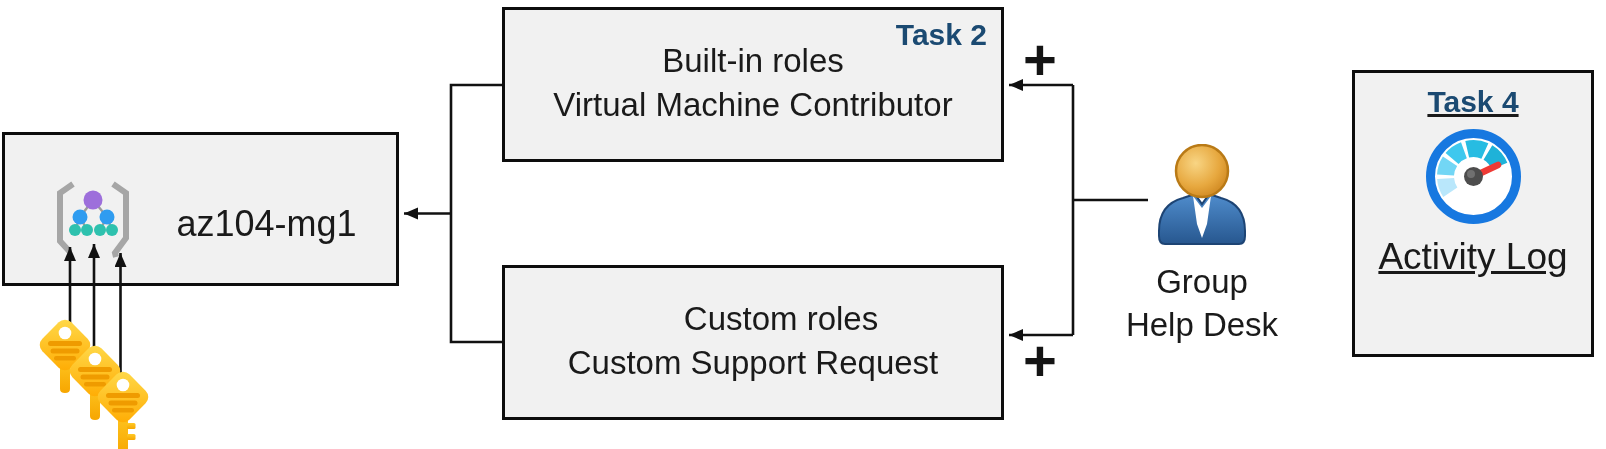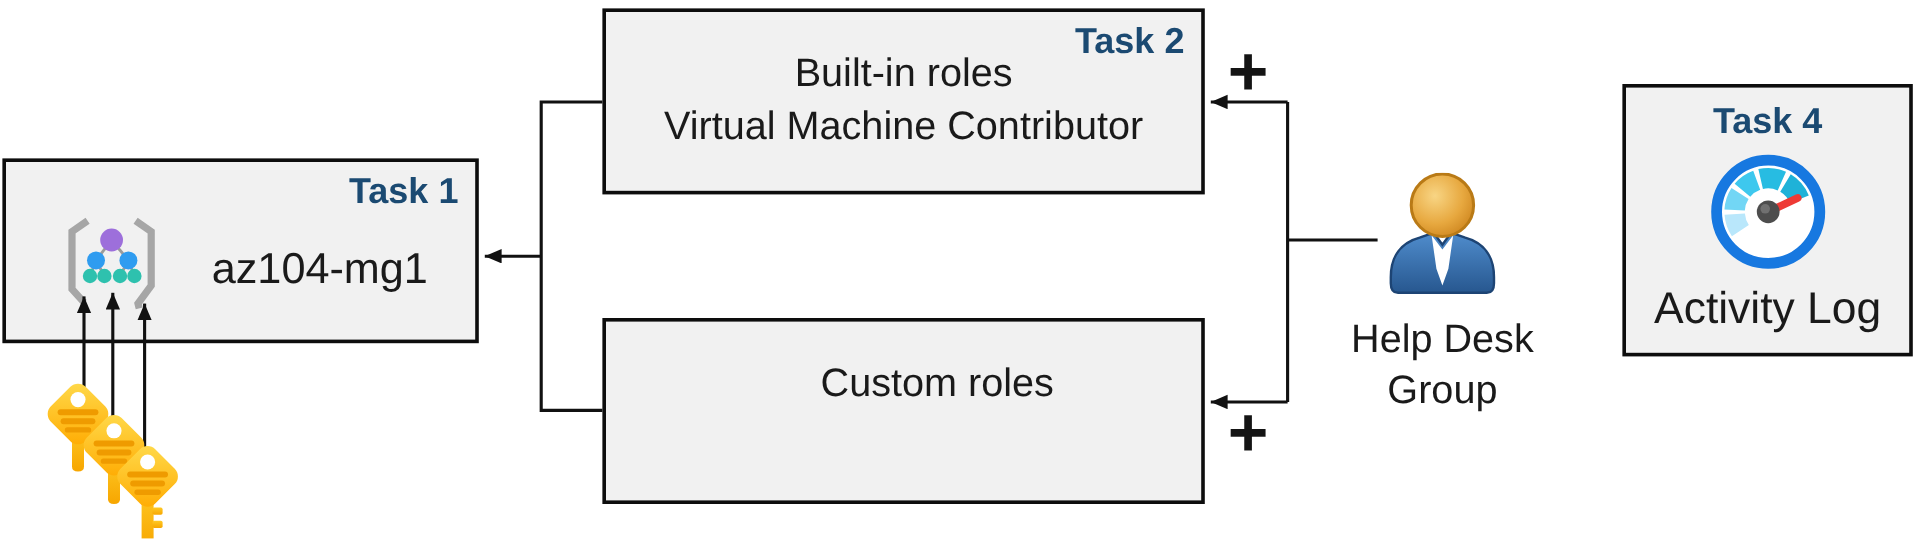--- a/index.html
+++ b/index.html
@@ -16,22 +16,22 @@
   }
   .boxline{
     position:absolute;left:0;width:100%;text-align:center;font-size:33px;line-height:38px;
     color:#1a1a1a;white-space:nowrap;
   }
   #task1-box{left:2px;top:132px;width:397px;height:154px;}
   #task1-name{position:absolute;left:140px;right:8px;top:68px;text-align:center;font-size:36px;color:#1a1a1a;}
   #mg-icon{position:absolute;left:47px;top:46px;}
   #task2-box{left:502px;top:7px;width:502px;height:155px;padding-left:24px;}
   #task3-box{left:502px;top:265px;width:502px;height:155px;}
-  #task4-box{left:1352px;top:70px;width:242px;height:227px;border-width:3px;
-    display:flex;flex-direction:column;align-items:center;padding-top:12px;}
+  #task4-box{left:1352px;top:70px;width:242px;height:287px;border-width:3px;
+    display:flex;flex-direction:column;align-items:center;padding-top:12px;text-decoration:underline;}
   #task4-badge{position:static;margin:0;}
   #task4-caption{font-size:37px;margin-top:11px;color:#1a1a1a;white-space:nowrap;}
   #gauge-icon{margin-top:9px;}
   .plus{
     position:absolute;font-size:58px;font-weight:bold;color:#141414;line-height:1;
     transform:translate(-50%,-50%);
   }
   #plus-top{left:1040px;top:60px;}
   #plus-bottom{left:1040px;top:361px;}
   #connectors{position:absolute;left:0;top:0;pointer-events:none;}
@@ -41,21 +41,20 @@
     position:absolute;left:1108px;top:260px;width:188px;text-align:center;
     font-size:33px;line-height:43px;color:#1a1a1a;
   }
 </style>
 </head>
 <body>
 
 <div id="canvas">
 
   <div class="box" id="task1-box">
-    <div class="badge">Task 1</div>
     <svg id="mg-icon" width="82" height="82" viewBox="0 0 82 82">
       <g fill="none" stroke="#a6a6a6" stroke-width="6" stroke-linejoin="miter">
         <path d="M21,3 L8,12 L8,60 L18,71"></path>
         <path d="M61,3 L74,12 L74,57 L63,72 L64,76"></path>
       </g>
       <g stroke="#9b9b9b" stroke-width="2.4">
         <line x1="41" y1="19" x2="28" y2="36"></line>
           <line x1="41" y1="19" x2="55" y2="36"></line>
         <line x1="28" y1="36" x2="23" y2="49"></line>
           <line x1="28" y1="36" x2="35" y2="49"></line>
@@ -74,20 +73,21 @@
   </div>
 
   <div class="box" id="task2-box">
     <div class="badge">Task 2</div>
     <div class="boxline" style="top:32px;">Built-in roles</div>
     <div class="boxline" style="top:76px;">Virtual Machine Contributor</div>
   </div>
 
   <div class="box" id="task3-box">
     <div class="boxline" style="top:32px;padding-left:28px;">Custom roles</div>
+    <div class="boxline" style="top:76px;">Custom Support Request</div>
   </div>
 
   <div class="box" id="task4-box">
     <div class="badge" id="task4-badge">Task 4</div>
     <svg id="gauge-icon" width="97" height="97" viewBox="-48.5 -48.5 97 97">
       <circle cx="0" cy="0" r="43" fill="#ffffff" stroke="#1778e0" stroke-width="9"></circle>
       <g fill="none" stroke-width="17">
         <path d="M-23.2,15.7 A28,28 0 0 1 -27.9,1.95" stroke="#b9e7fb"></path>
         <path d="M-27.97,-1.46 A28,28 0 0 1 -23.48,-15.25" stroke="#72d6f5"></path>
         <path d="M-21.45,-18.0 A28,28 0 0 1 -9.58,-26.3" stroke="#3ec8ee"></path>
@@ -170,17 +170,17 @@
         <stop offset="0" stop-color="#f8d584"></stop>
           <stop offset="0.6" stop-color="#e7a83f"></stop>
           <stop offset="1" stop-color="#cc831c"></stop>
       </radialGradient>
     </defs>
     <path d="M11,100 Q5,100 5,92 L5,87 C5,69 14,58 29,54 L38,51 C40,50 42,51 43,53 L48,60 L53,53 C54,51 56,50 58,51 L67,54 C82,58 91,69 91,87 L91,92 Q91,100 85,100 Z" fill="url(#bodyGrad)" stroke="#1d4474" stroke-width="2"></path>
     <path d="M39,52 L48,64 L57,52 L53,80 L48,94 L43,80 Z" fill="#ffffff"></path>
     <circle cx="48" cy="27" r="26" fill="url(#headGrad)" stroke="#b97a16" stroke-width="2.5"></circle>
   </svg>
   <div id="actor-label">
+    <div>Group</div>
     <div>Help Desk</div>
-    <div>Group</div>
   </div>
 
 </div>
 
 </body></html>

